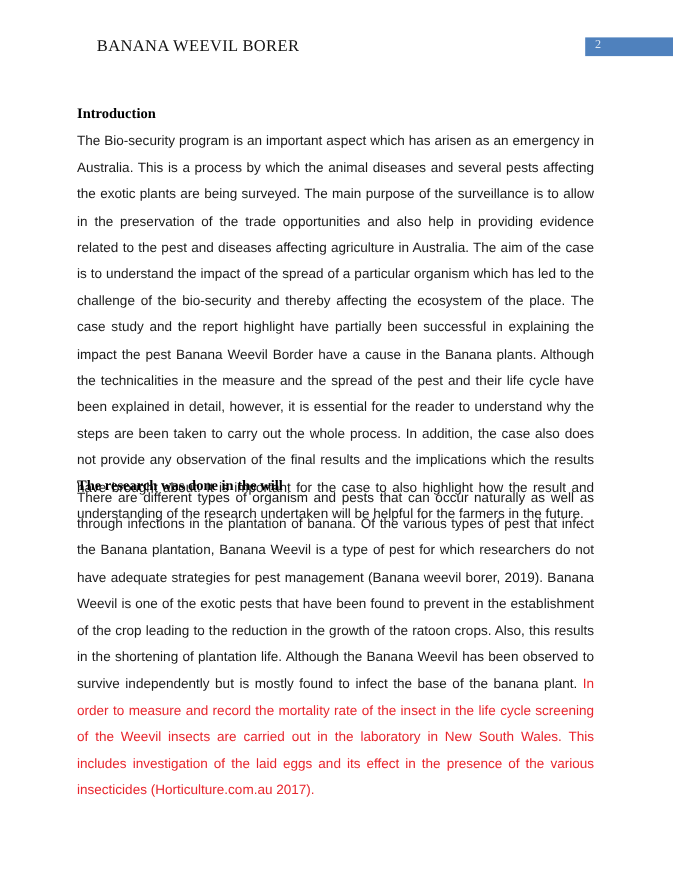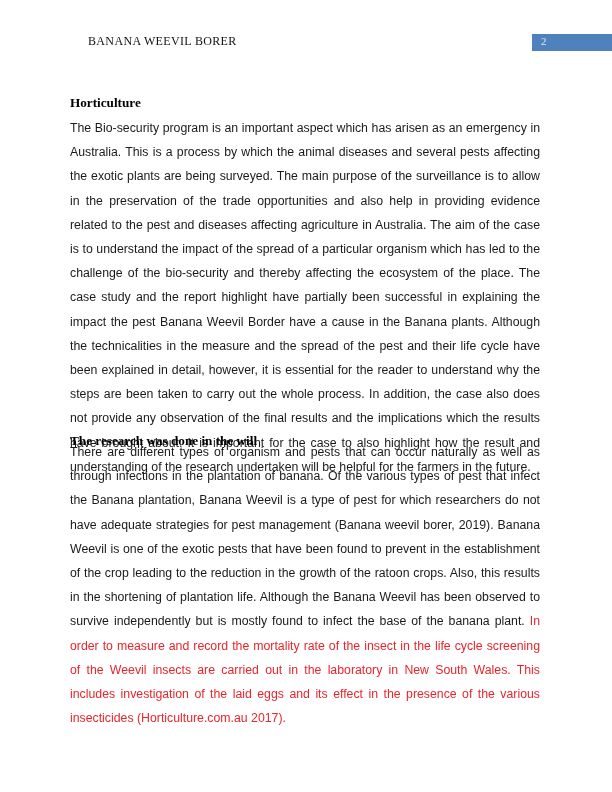--- a/index.html
+++ b/index.html
@@ -21,21 +21,21 @@
     position: absolute;
     top: 0;
     left: 0;
     width: 612px;
     height: 62px;
   }
   .header-title {
     position: absolute;
     left: 88px;
     top: 34px;
-    font-size: 12px;
+    font-size: 15px;
     letter-spacing: 0.35px;
     color: #111111;
     white-space: nowrap;
     font-family: "Liberation Serif", "DejaVu Serif", serif;
   }
   .page-number-badge {
     position: absolute;
     left: 532px;
     top: 34px;
     width: 80px;
@@ -100,21 +100,21 @@
 <div class="page-header">
   <div class="header-title">BANANA WEEVIL BORER</div>
   <div class="page-number-badge">
     <span class="page-number-text">2</span>
   </div>
 </div>
 
 <div class="doc-body">
 
   <div class="section" id="section-introduction">
-    <h2 class="section-heading">Horticulture</h2>
+    <h2 class="section-heading">Introduction</h2>
   </div>
 
   <p class="body-paragraph" id="intro-paragraph">The Bio-security program is an important aspect which has arisen as an emergency in Australia. This is a process by which the animal diseases and several pests affecting the exotic plants are being surveyed. The main purpose of the surveillance is to allow in the preservation of the trade opportunities and also help in providing evidence related to the pest and diseases affecting agriculture in Australia. The aim of the case is to understand the impact of the spread of a particular organism which has led to the challenge of the bio-security and thereby affecting the ecosystem of the place. The case study and the report highlight have partially been successful in explaining the impact the pest Banana Weevil Border have a cause in the Banana plants. Although the technicalities in the measure and the spread of the pest and their life cycle have been explained in detail, however, it is essential for the reader to understand why the steps are been taken to carry out the whole process. In addition, the case also does not provide any observation of the final results and the implications which the results have brought about. It is important for the case to also highlight how the result and understanding of the research undertaken will be helpful for the farmers in the future.</p>
 
   <div class="section" id="section-research">
     <h2 class="section-heading">The research was done in the will</h2>
   </div>
 
   <p class="body-paragraph" id="research-paragraph"><span class="black-text">There are different types of organism and pests that can occur naturally as well as through infections in the plantation of banana. Of the various types of pest that infect the Banana plantation, Banana Weevil is a type of pest for which researchers do not have adequate strategies for pest management (Banana weevil borer, 2019). Banana Weevil is one of the exotic pests that have been found to prevent in the establishment of the crop leading to the reduction in the growth of the ratoon crops. Also, this results in the shortening of plantation life. Although the Banana Weevil has been observed to survive independently but is mostly found to infect the base of the banana plant. </span><span class="red-text">In order to measure and record the mortality rate of the insect in the life cycle screening of the Weevil insects are carried out in the laboratory in New South Wales. This includes investigation of the laid eggs and its effect in the presence of the various insecticides (Horticulture.com.au 2017).</span></p>
 

